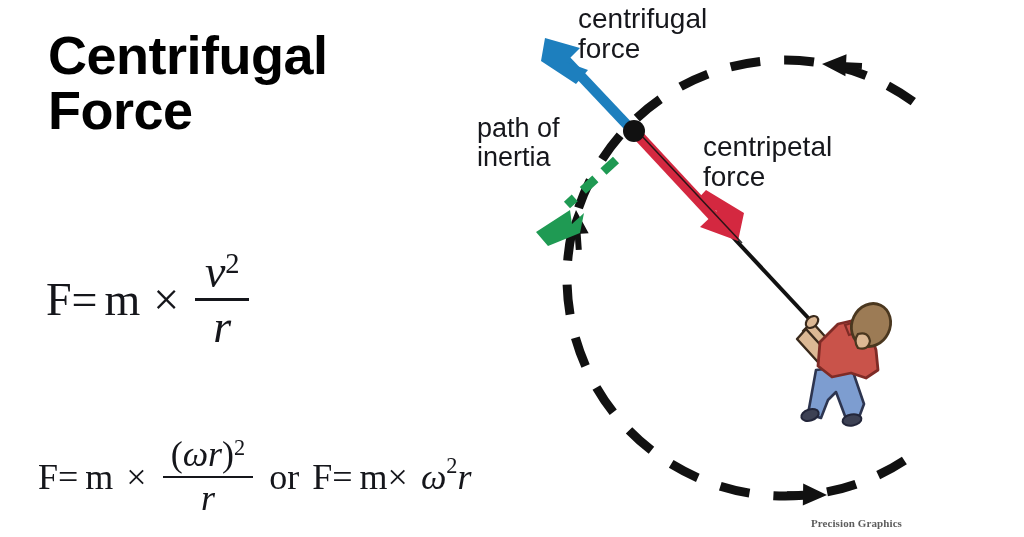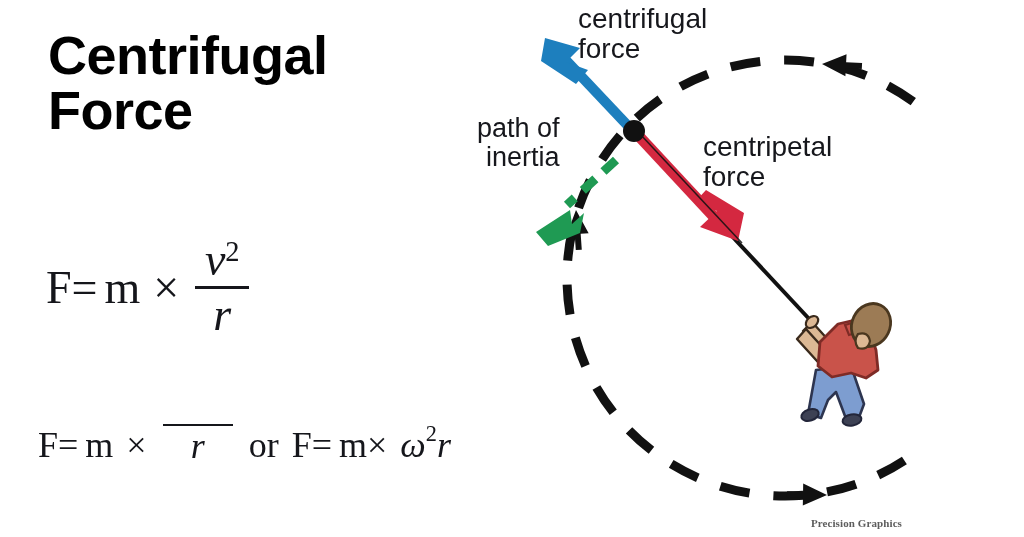--- a/index.html
+++ b/index.html
@@ -65,21 +65,21 @@
     position: relative;
     top: -0.48em;
     font-style: normal;
   }
   .frac {
     display: inline-flex;
     flex-direction: column;
     align-items: center;
     justify-content: center;
     vertical-align: middle;
-    margin: 0 3px;
+    margin: 12px 3px;
   }
   .frac .num {
     padding: 0 8px 2px 8px;
     line-height: 1.05;
   }
   .frac .bar {
     width: 100%;
     min-width: 54px;
     height: 3px;
     background: #15161b;
@@ -114,21 +114,20 @@
   #label-centripetal {
     left: 703px;
     top: 108px;
     font-size: 28px;
     margin-top: 24px;
   }
   #label-path {
     left: 477px;
     top: 114px;
     font-size: 27px;
-    text-align: right;
   }
   #credit {
     position: absolute;
     right: 14px;
     bottom: 8px;
     font-family: Liberation Serif, serif;
     font-weight: bold;
     font-size: 11px;
     color: #5d5d5d;
     letter-spacing: 0.1px;
@@ -159,20 +158,21 @@
   </div>
 
   <div id="formula-two">
     <span class="eq-part">F=</span>
     <span class="sp-sm"></span>
     <span class="eq-part">m</span>
     <span class="sp-md"></span>
     <span class="eq-part times">×</span>
     <span class="sp-md"></span>
     <span class="frac">
+      <span class="num"><span>(</span><span class="ital">ω</span><span class="ital">r</span><span>)</span><span class="sup-up">2</span></span>
       <span class="bar"></span>
       <span class="den">r</span>
     </span>
     <span class="sp-md"></span>
     <span class="eq-part">or</span>
     <span class="sp-md"></span>
     <span class="eq-part">F=</span>
     <span class="sp-sm"></span>
     <span class="eq-part">m</span>
     <span class="eq-part times">×</span>

